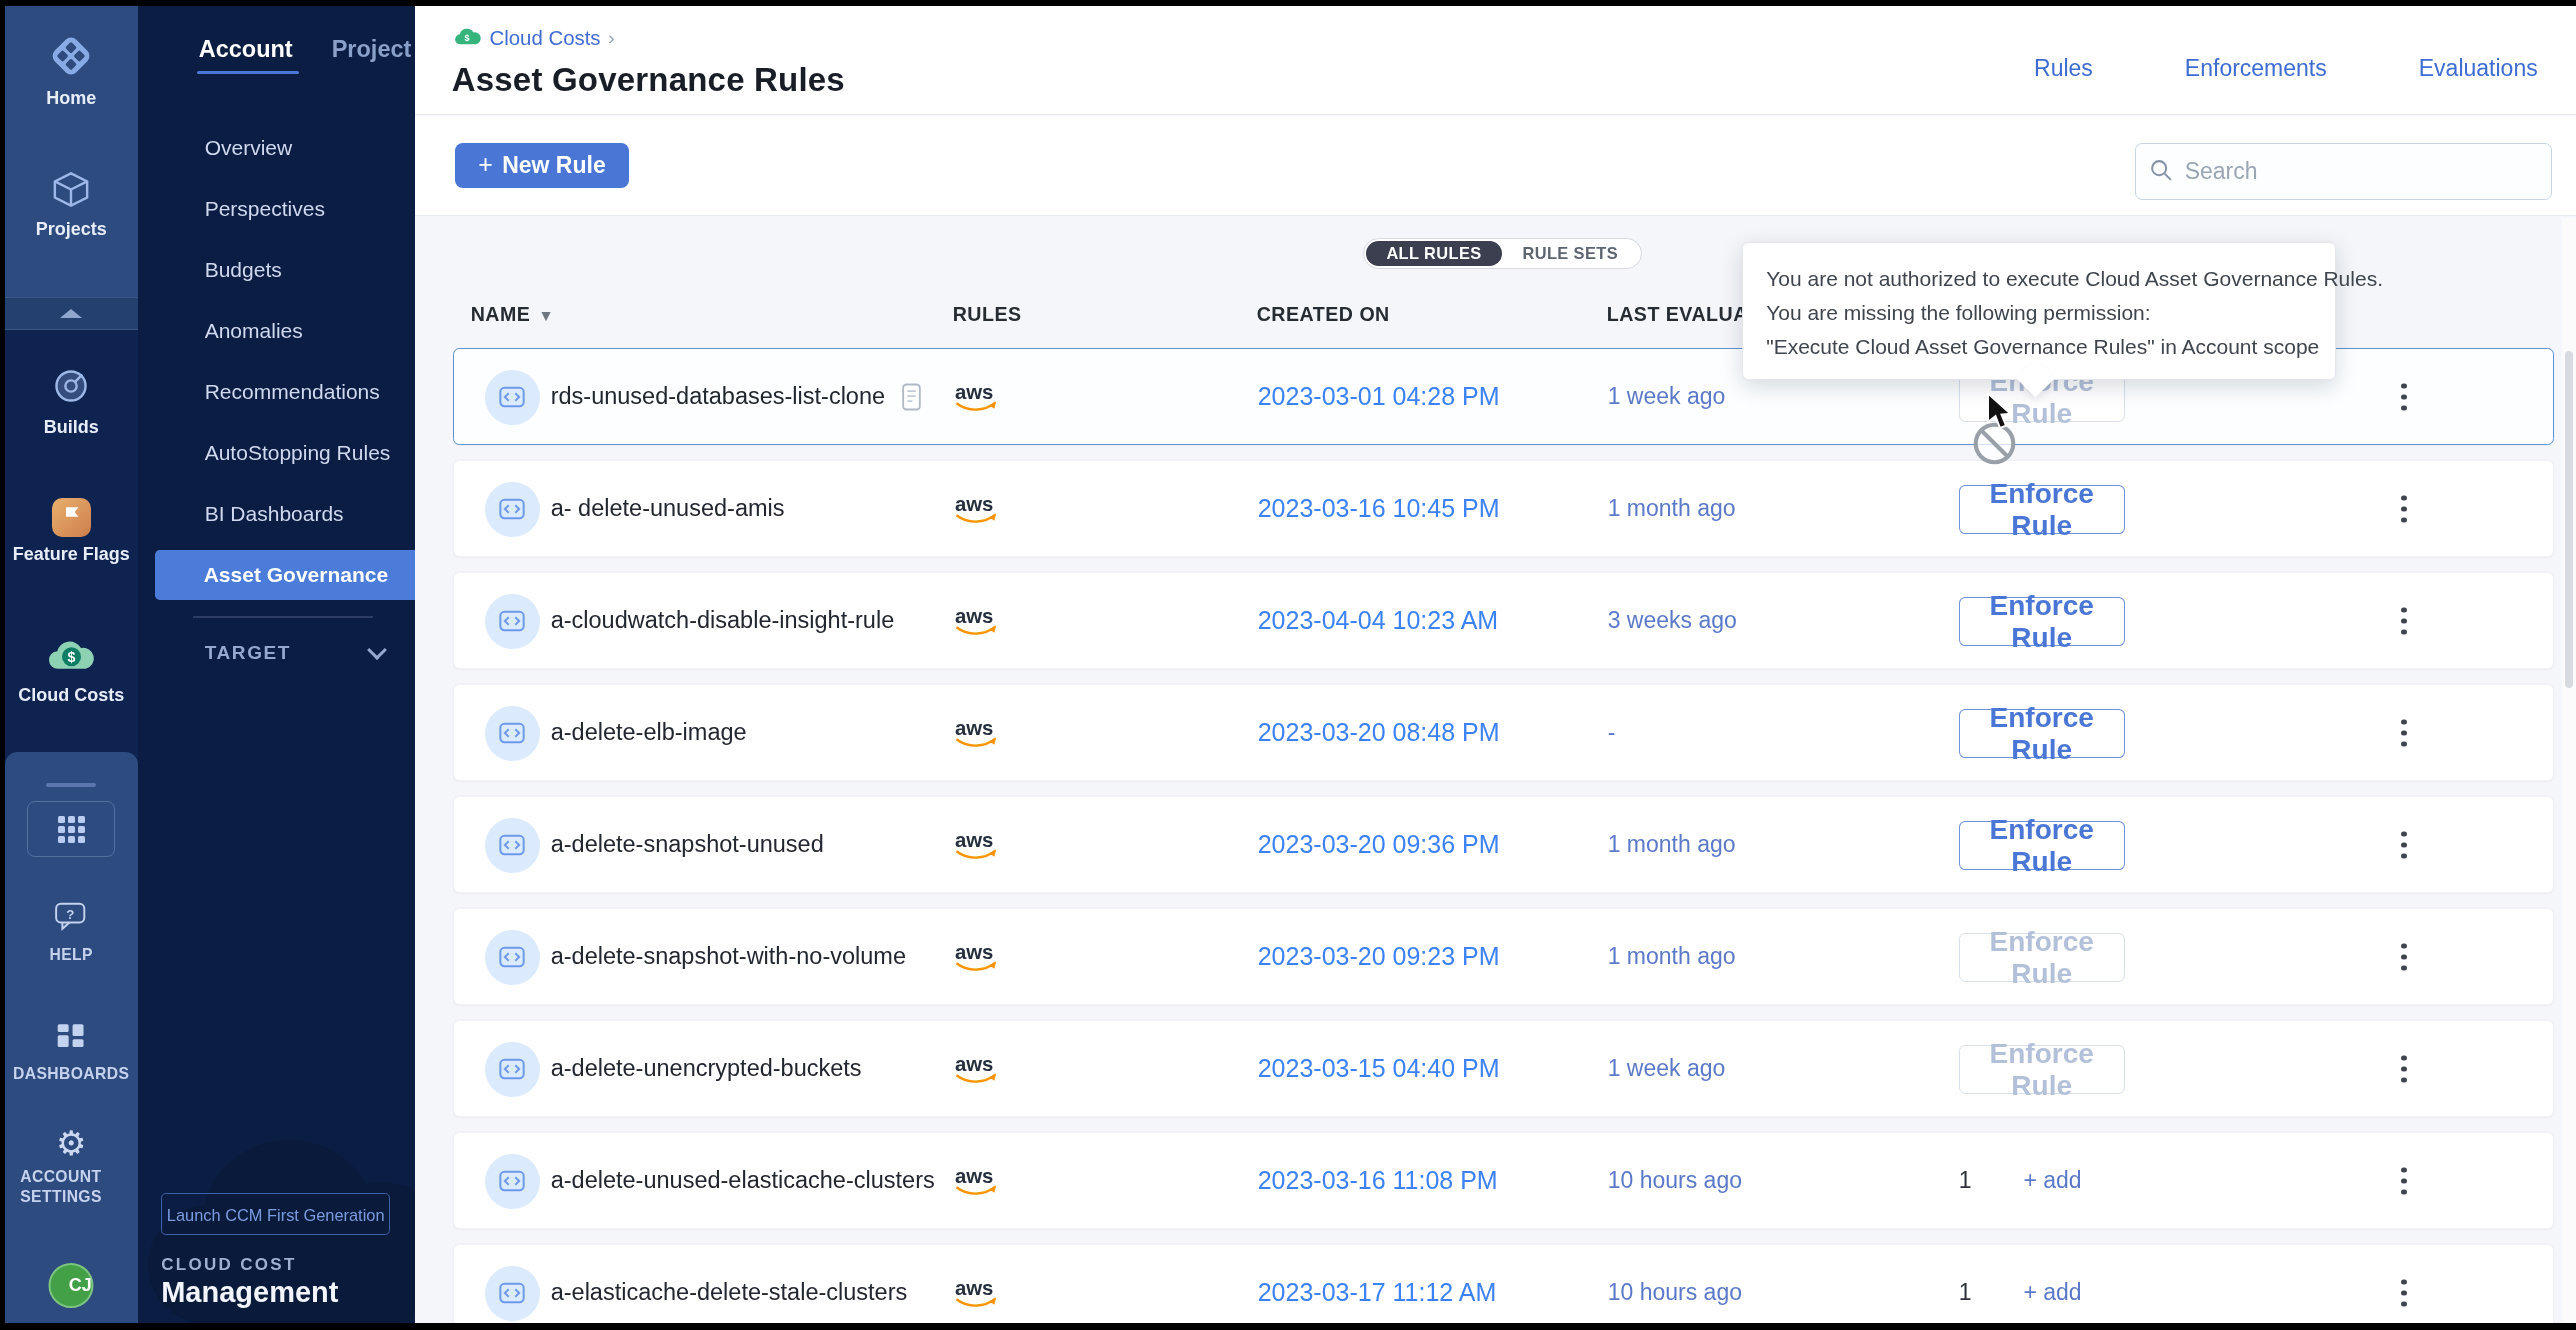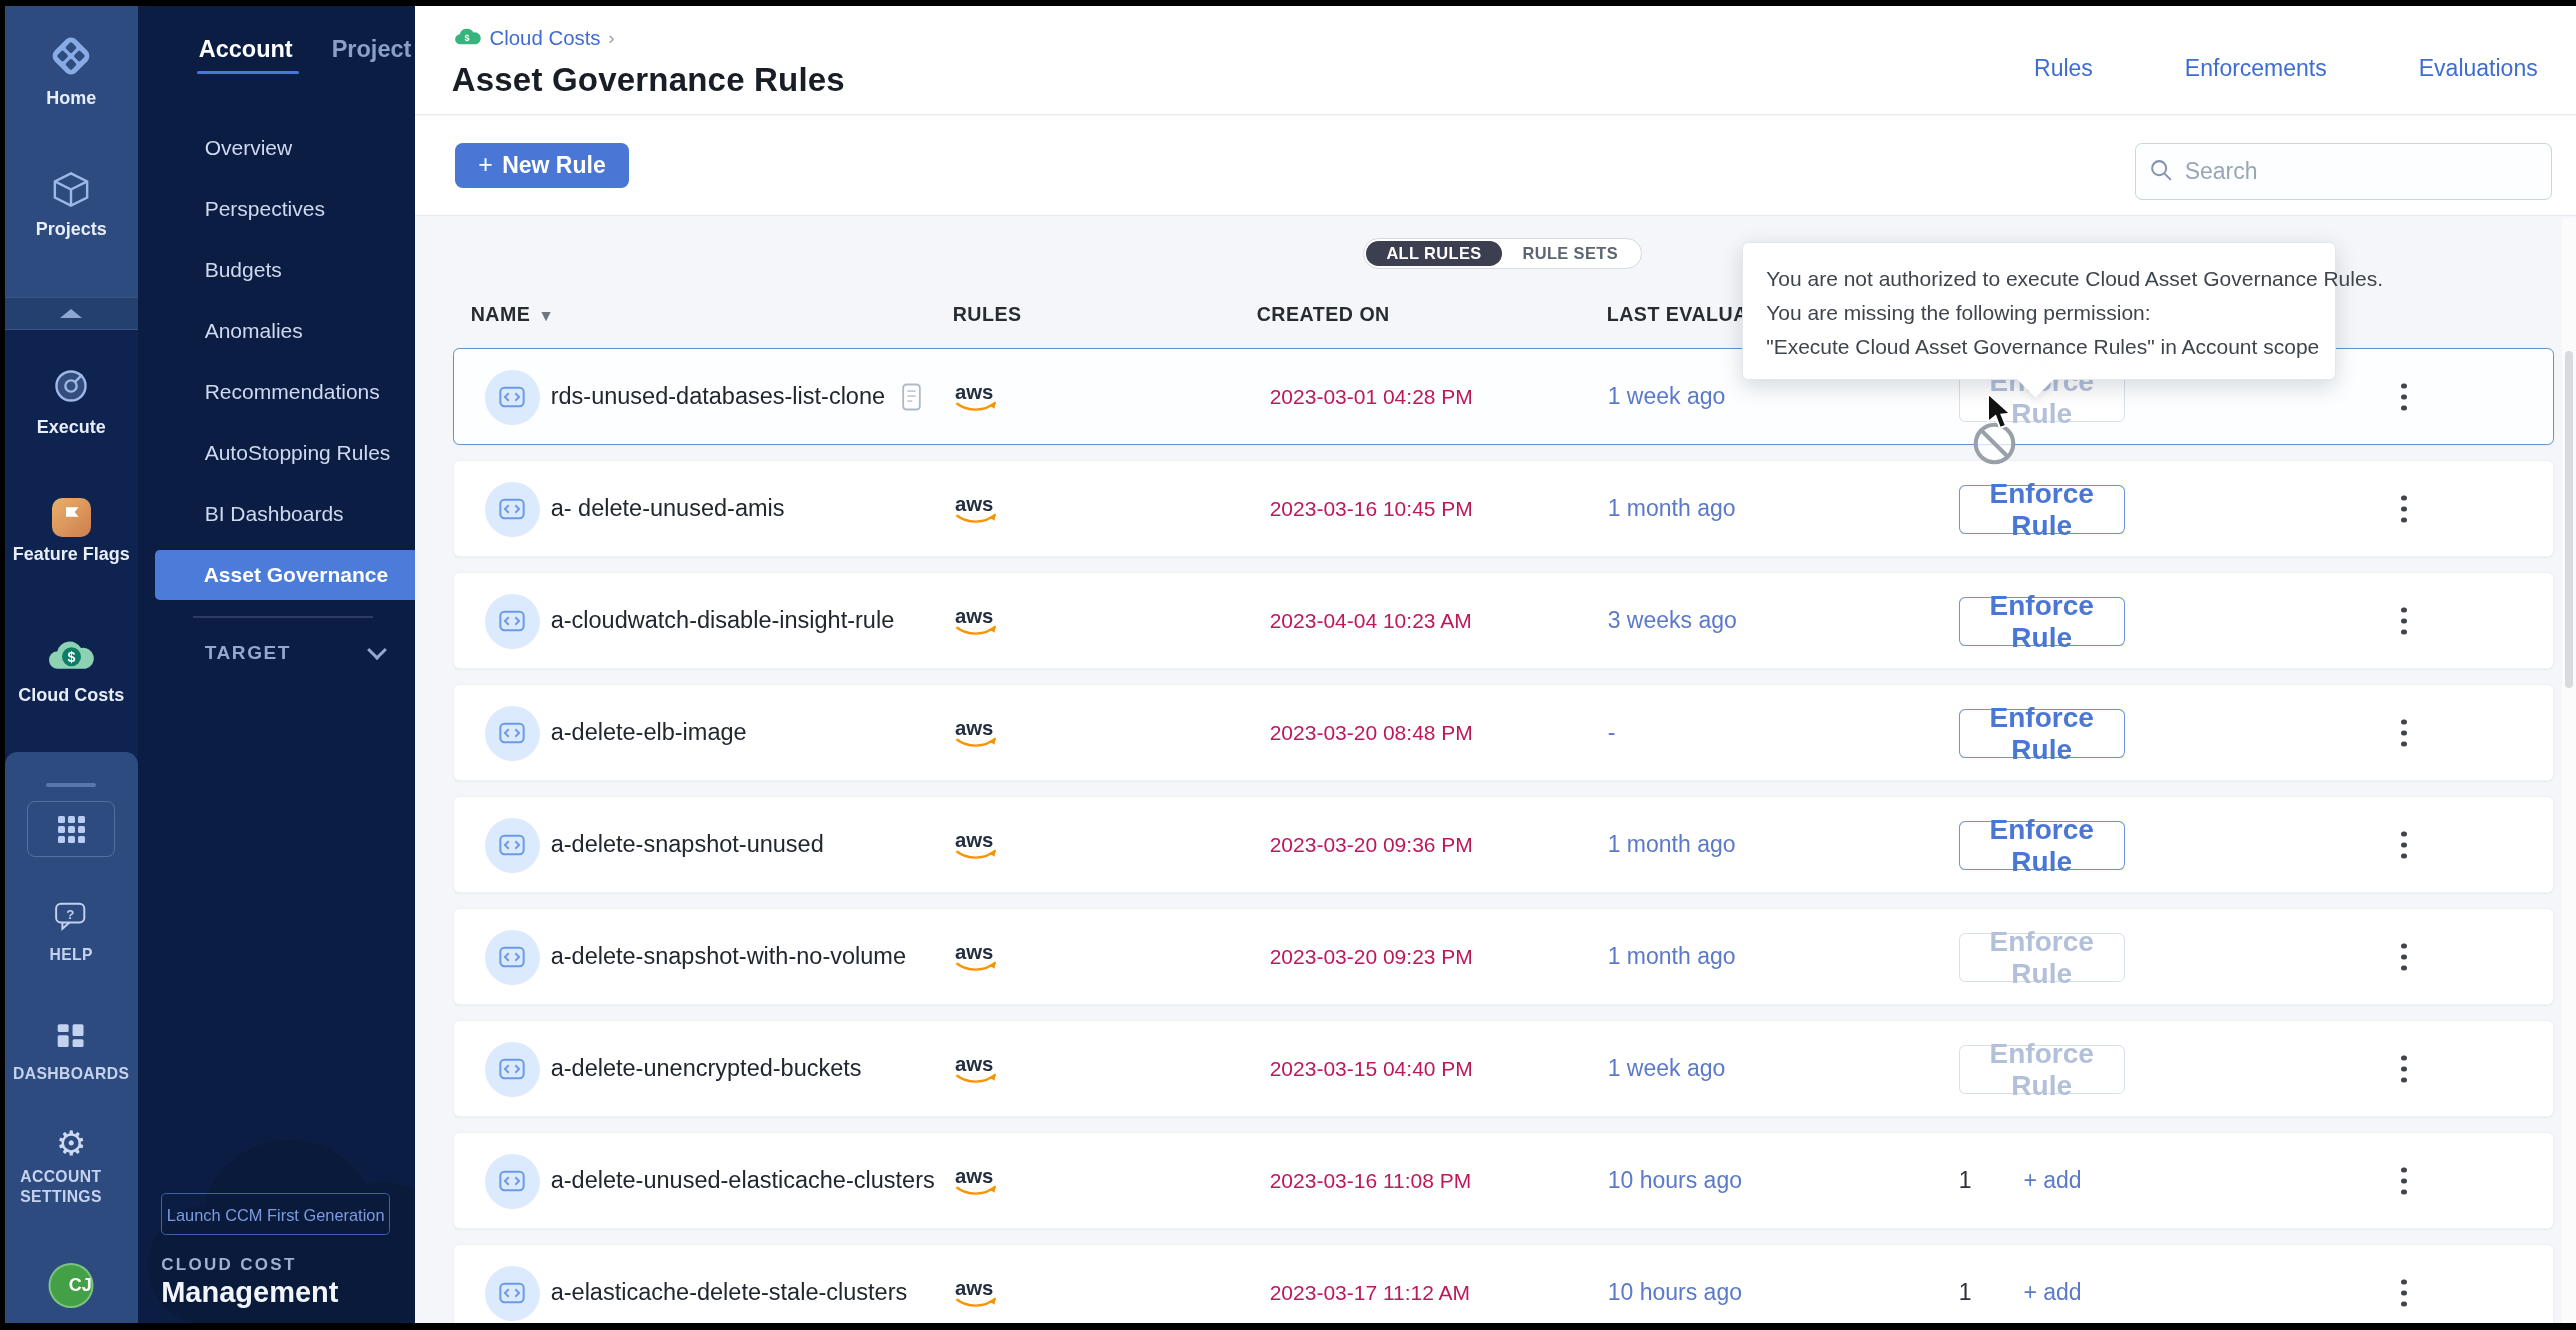--- a/index.html
+++ b/index.html
@@ -70,21 +70,21 @@
   .th .caret { color:#6f7780; font-size:15.7px; margin-left:7.8px; }
 
   .rows { position:absolute; left:38px; top:130px; width:2101px; bottom:0; }
   .rule-row { position:absolute; left:0; width:2101px; height:97px; background:#fff; border:1.6px solid #eef1f5; border-radius:6.3px; box-shadow:0 0.8px 1.6px rgba(30,40,60,.04);padding-left:12px; }
   .rule-row.selected { border-color:#5e94d4; background:#fcfeff; }
   .cell-icon { position:absolute; left:31px; top:20.4px; width:55px; height:55px; border-radius:50%; background:#dbeafc; display:flex; align-items:center; justify-content:center; }
   .cell-name { position:absolute; left:97px; top:0; height:100%; display:flex; align-items:center; gap:14px; font-size:23.5px; font-weight:500; color:#22272f; white-space:nowrap; }
   .copy-ic { display:none; }
   .rule-row.selected .copy-ic { display:inline-flex; cursor:pointer; }
   .cell-target { position:absolute; left:493px; top:0; height:100%; display:flex; align-items:center; }
-  .cell-created { position:absolute; left:804px; top:0; height:100%; display:flex; align-items:center; font-size:21px; color:#be185d;margin-left:12px; }
+  .cell-created { position:absolute; left:804px; top:0; height:100%; display:flex; align-items:center; font-size:25px; color:#3b82f6; }
   .cell-eval { position:absolute; left:1154px; top:0; height:100%; display:flex; align-items:center; font-size:23px; color:#5b79c9; }
   .enforce-btn { position:absolute; left:1505px; top:24px; width:166px; height:49px; border-radius:6.3px; background:#fff; font-size:28px; font-weight:600; font-family:Liberation Sans, sans-serif; display:flex; align-items:center; justify-content:center; cursor:pointer;text-align:center; }
   .enforce-btn.enabled { border:1.6px solid rgba(74,119,214,.8); color:#4a77d6; }
   .enforce-btn.disabled { border:1.6px solid #d7dfeb; color:#b3c0da; cursor:default; }
   .cell-links { position:absolute; left:1505px; top:0; height:100%; display:none; align-items:center; gap:52px; }
   .cell-links .cnt { font-size:23px; color:#2c3count3; color:#2c3138; }
   .cell-links .addlnk { font-size:23px; color:#5b79c9; cursor:pointer; display:flex; gap:6.3px; align-items:center; }
   .kebab { position:absolute; left:1940px; top:50%; transform:translateY(-50%); display:flex; flex-direction:column; gap:5.5px; padding:7.8px; cursor:pointer; }
   .kebab i { width:5.5px; height:5.5px; border-radius:50%; background:#40454d; }
 
@@ -136,21 +136,21 @@
     </div>
 
     <div class="mod-item" style="top:359px;">
       <span>
         <svg width="42" height="42" viewBox="0 0 52 52">
             <circle cx="26" cy="26" r="18" fill="rgba(141,175,229,.3)" stroke="#9db8e8" stroke-width="3"></circle>
             <circle cx="26" cy="26" r="7" fill="none" stroke="#9db8e8" stroke-width="3"></circle>
             <path d="M31 21 L40 12" stroke="#9db8e8" stroke-width="3"></path>
           </svg>
       </span>
-      <span class="lbl">Execute</span>
+      <span class="lbl">Builds</span>
     </div>
 
     <div class="mod-item" style="top:492px;">
       <span class="ff-icon">
         <svg width="39" height="39" viewBox="0 0 50 50">
             <path d="M18 38 V12 h16 l-5 6 5 6 H18" fill="#fff"></path>
           </svg>
       </span>
       <span class="lbl">Feature Flags</span>
     </div>

